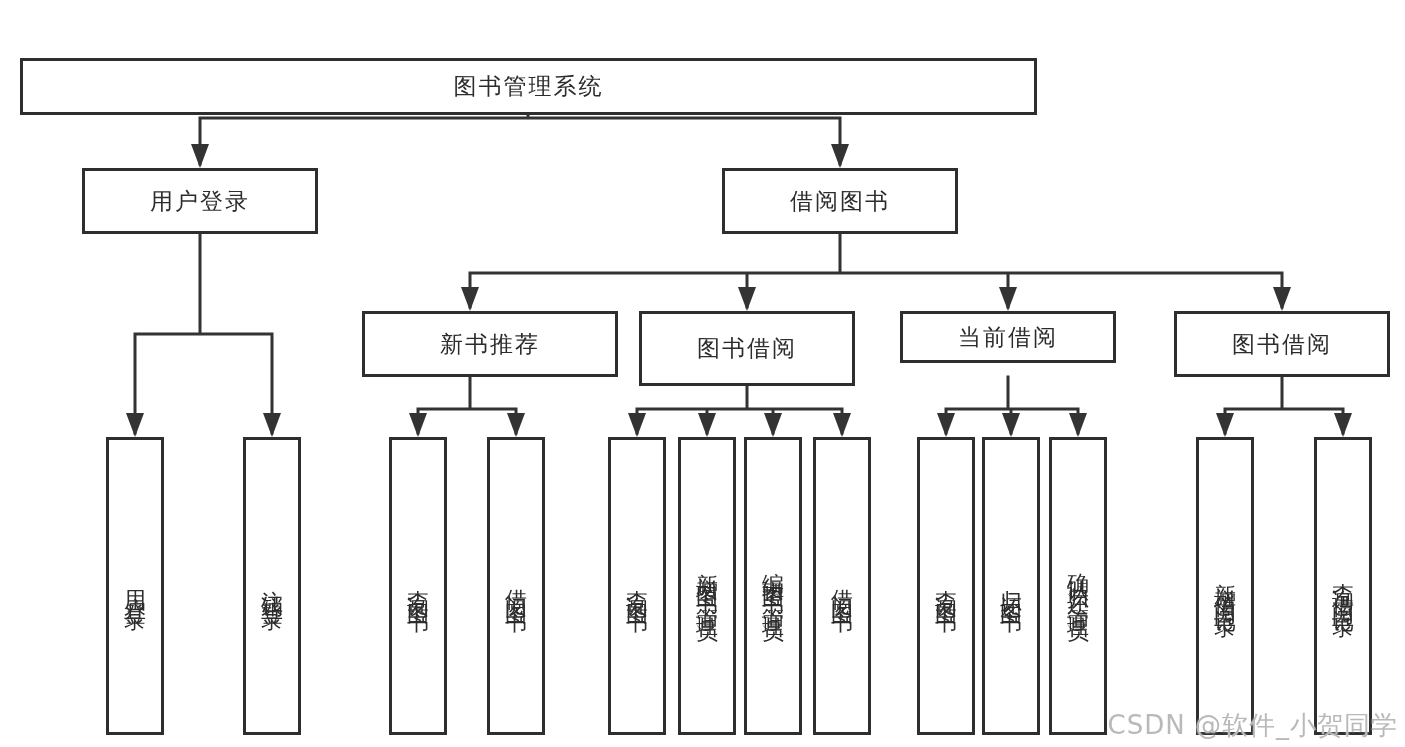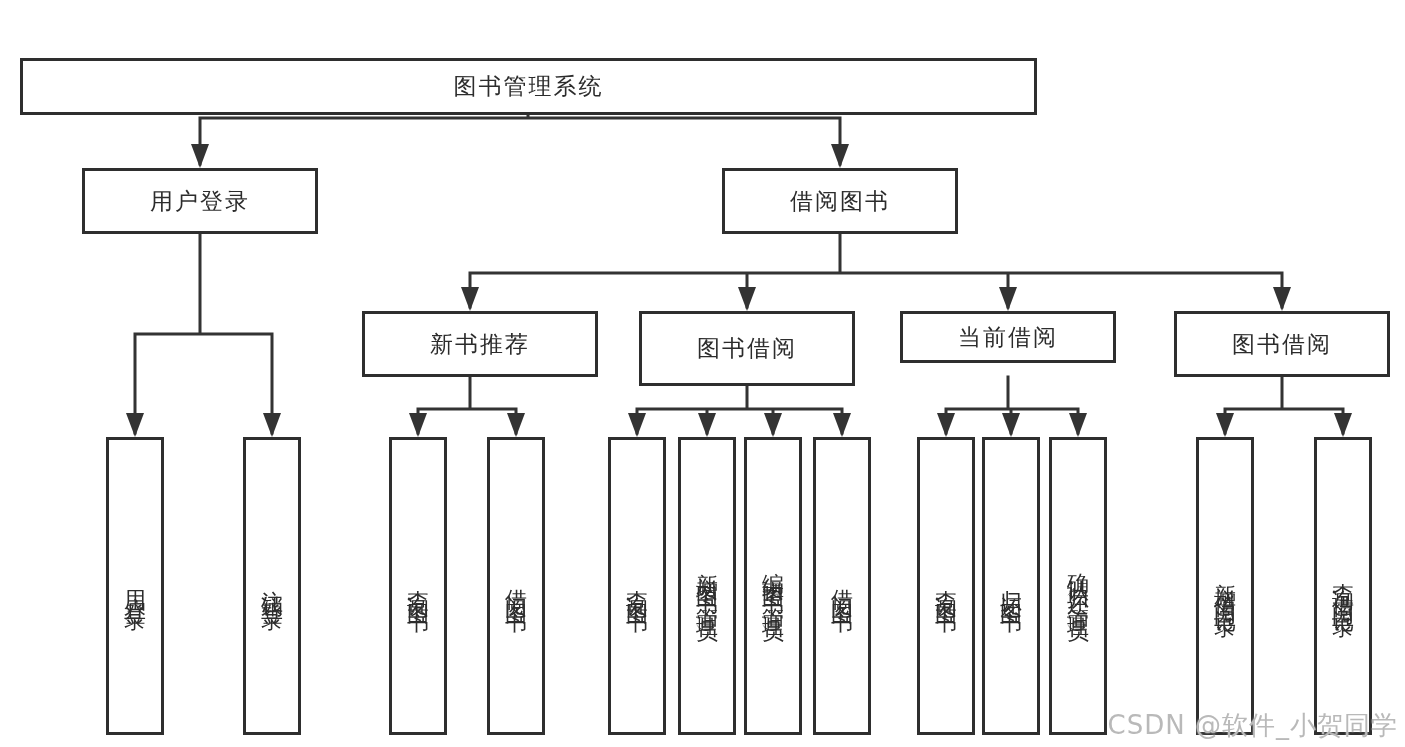--- a/index.html
+++ b/index.html
@@ -85,21 +85,21 @@
       <polygon points="1002,413 1020,413 1011,437" fill="#333333"></polygon>
       <polygon points="1069,413 1087,413 1078,437" fill="#333333"></polygon>
       <path d="M 1282 377 L 1282 409 M 1225 409 L 1343 409 M 1225 409 L 1225 433 M 1343 409 L 1343 433" fill="none" stroke="#333333" stroke-width="3" stroke-linecap="square"></path>
       <polygon points="1216,413 1234,413 1225,437" fill="#333333"></polygon>
       <polygon points="1334,413 1352,413 1343,437" fill="#333333"></polygon>
     </svg>
 
   <div class="node hbox" style="left: 20px; top: 13px; width: 1017px; height: 57px; border-color: rgb(46, 46, 46); color: rgb(44, 44, 44); margin-top: 45px;">图书管理系统</div>
     <div class="node hbox" style="left: 82px; top: 168px; width: 236px; height: 66px; border-color: rgb(46, 46, 46); color: rgb(44, 44, 44);">用户登录</div>
     <div class="node hbox" style="left: 722px; top: 168px; width: 236px; height: 66px; border-color: rgb(46, 46, 46); color: rgb(44, 44, 44);">借阅图书</div>
-    <div class="node hbox" style="left: 362px; top: 311px; width: 236px; height: 66px; border-color: rgb(46, 46, 46); color: rgb(44, 44, 44);">新书推荐</div>
+    <div class="node hbox" style="left: 362px; top: 311px; width: 256px; height: 66px; border-color: rgb(46, 46, 46); color: rgb(44, 44, 44);">新书推荐</div>
     <div class="node hbox" style="left: 639px; top: 311px; width: 216px; height: 75px; border-color: rgb(46, 46, 46); color: rgb(44, 44, 44);">图书借阅</div>
     <div class="node hbox" style="left: 900px; top: 311px; width: 216px; height: 52px; border-color: rgb(46, 46, 46); color: rgb(44, 44, 44);">当前借阅</div>
     <div class="node hbox" style="left: 1174px; top: 311px; width: 216px; height: 66px; border-color: rgb(46, 46, 46); color: rgb(44, 44, 44);">图书借阅</div>
     <div class="node vbox" style="left: 106px; top: 437px; width: 58px; height: 298px; border-color: rgb(46, 46, 46); color: rgb(44, 44, 44);">用户登录</div>
     <div class="node vbox" style="left: 243px; top: 437px; width: 58px; height: 298px; border-color: rgb(46, 46, 46); color: rgb(44, 44, 44);">注销登录</div>
     <div class="node vbox" style="left: 389px; top: 437px; width: 58px; height: 298px; border-color: rgb(46, 46, 46); color: rgb(44, 44, 44);">查询图书</div>
     <div class="node vbox" style="left: 487px; top: 437px; width: 58px; height: 298px; border-color: rgb(46, 46, 46); color: rgb(44, 44, 44);">借阅图书</div>
     <div class="node vbox" style="left: 608px; top: 437px; width: 58px; height: 298px; border-color: rgb(46, 46, 46); color: rgb(44, 44, 44);">查询图书</div>
     <div class="node vbox" style="left: 678px; top: 437px; width: 58px; height: 298px; border-color: rgb(46, 46, 46); color: rgb(44, 44, 44);">新增图书（管理员）</div>
     <div class="node vbox" style="left: 744px; top: 437px; width: 58px; height: 298px; border-color: rgb(46, 46, 46); color: rgb(44, 44, 44);">编辑图书（管理员）</div>

